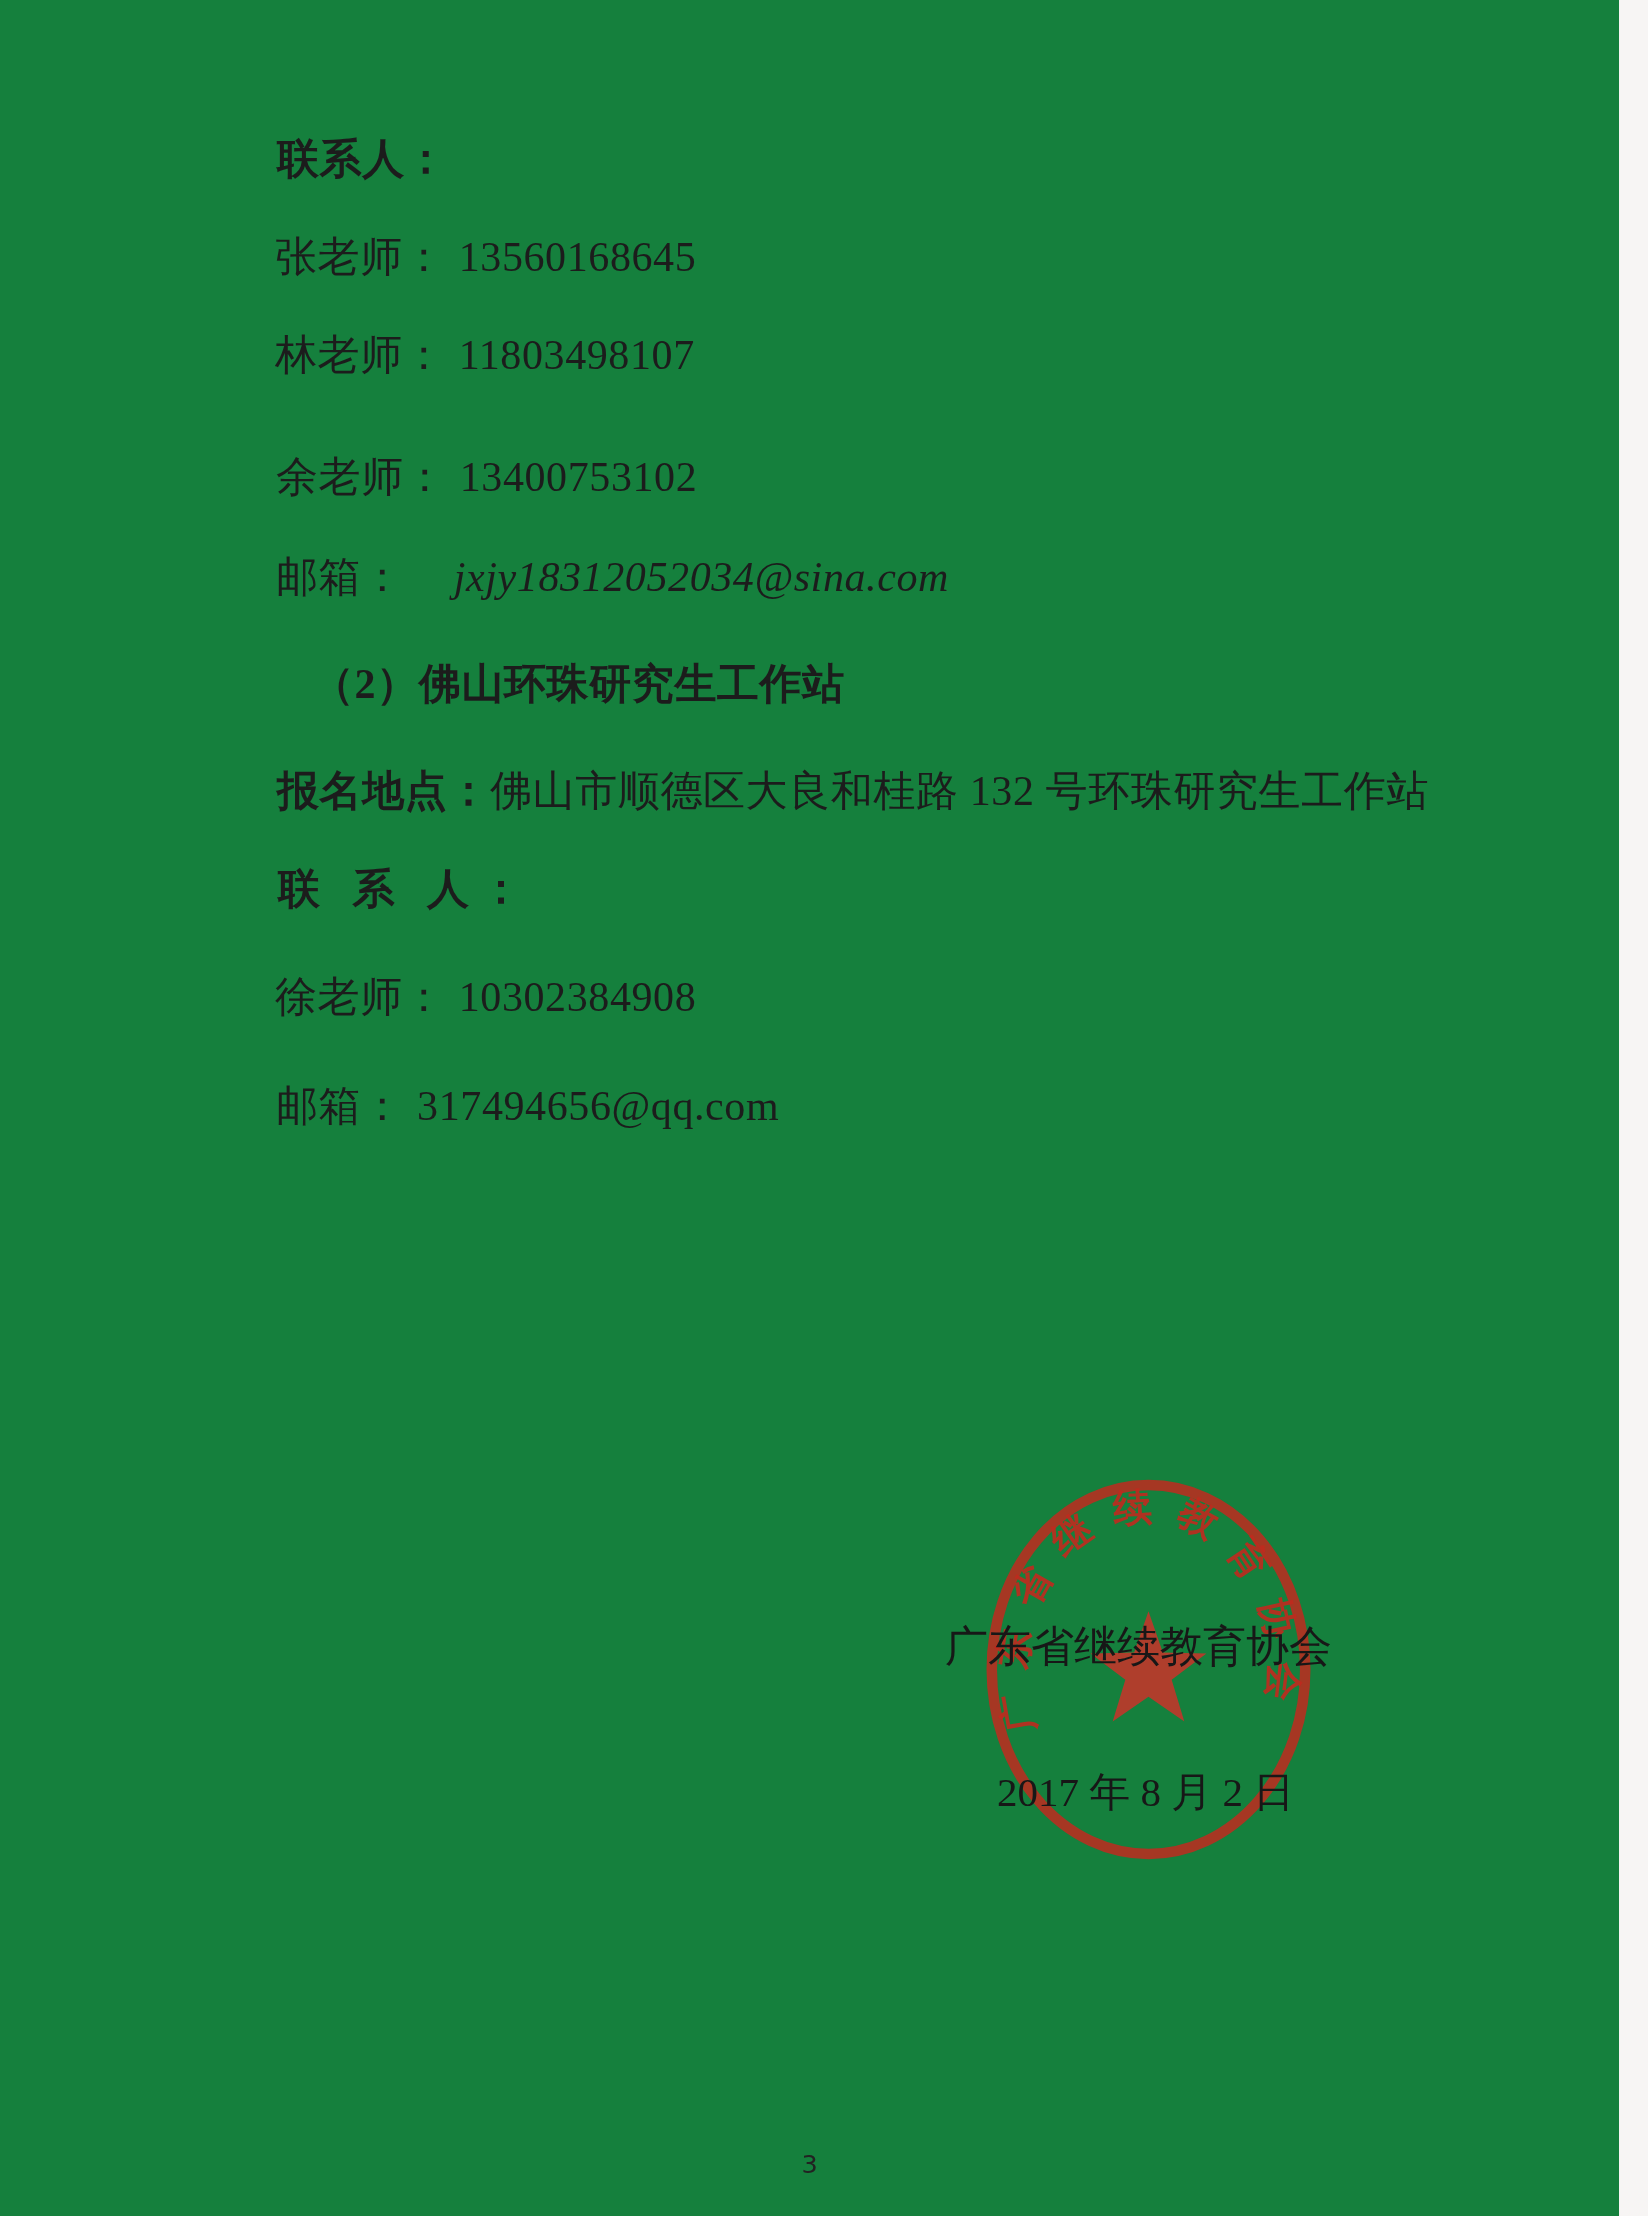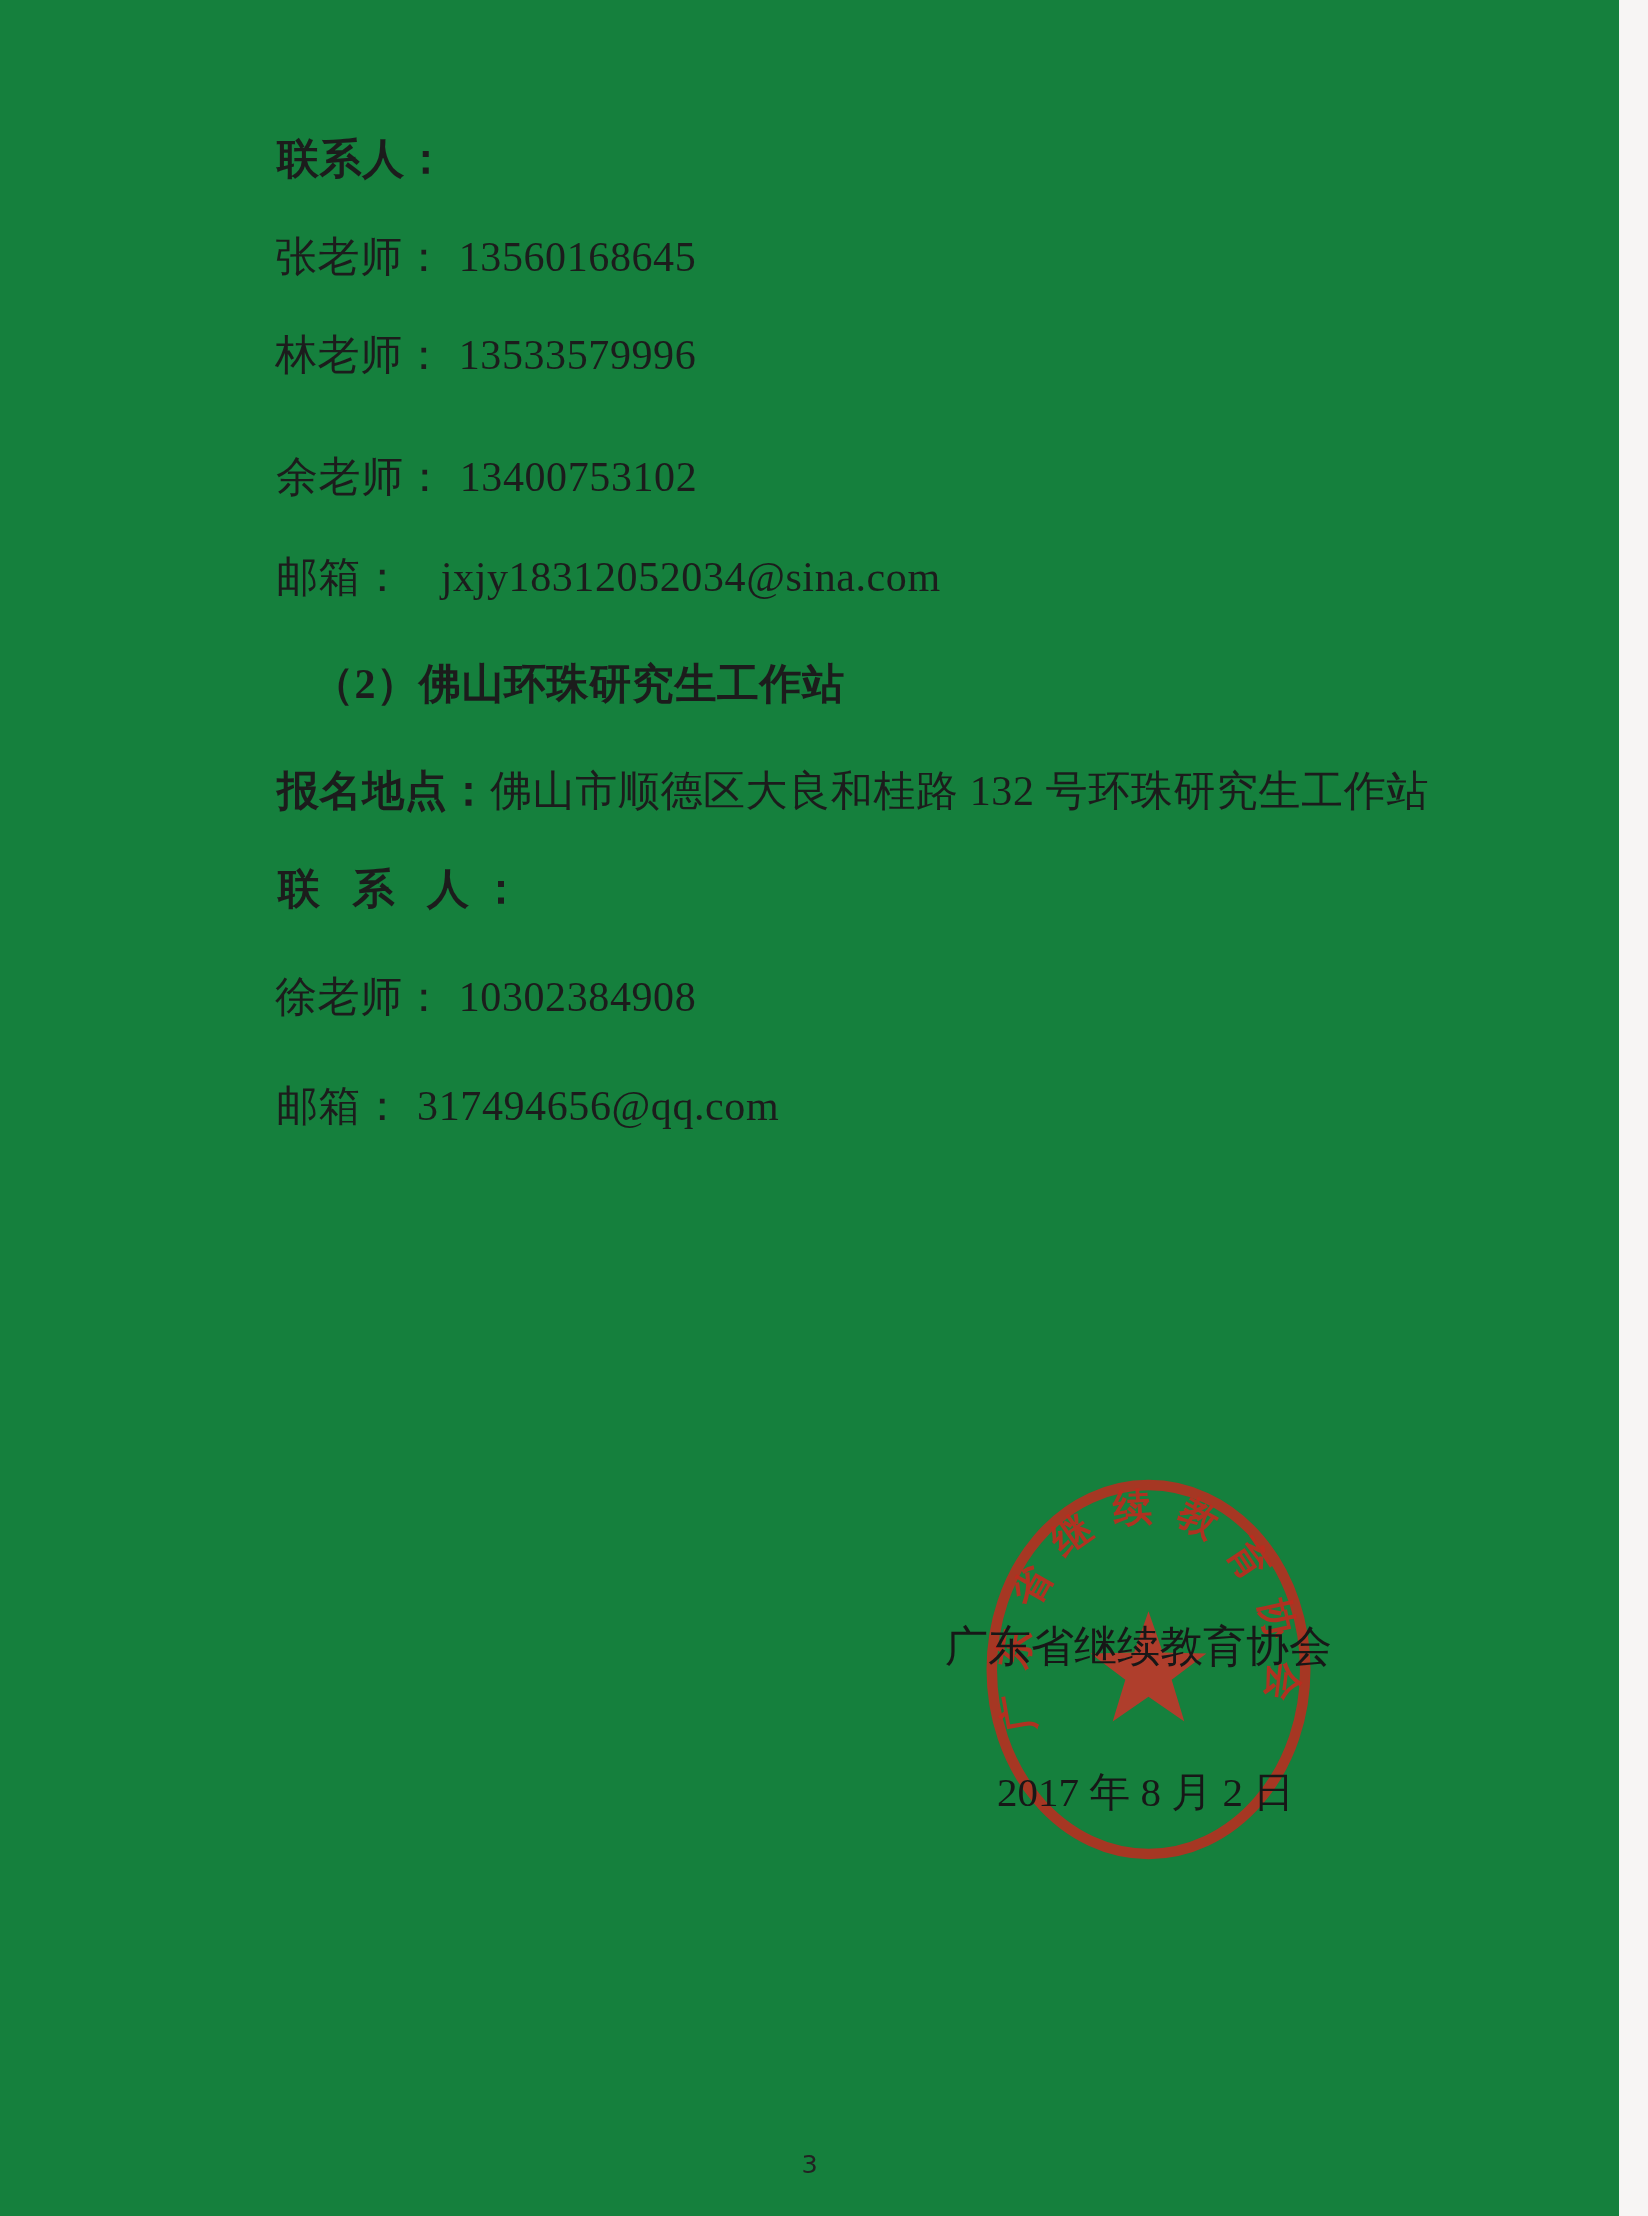--- a/index.html
+++ b/index.html
@@ -20,21 +20,21 @@
     margin:0;
     font-size:42px;
     line-height:49px;
     white-space:pre;
     color:#1c1c1c;
     letter-spacing:0.6px;
   }
   .bold{font-weight:bold;}
   .spread{letter-spacing:11px;}
   .val{margin-left:13.3px;}
-  .val-wide{margin-left:37px;}
+  .val-wide{margin-left:50px;font-style:italic;}
   .seal{
     position:absolute;
     left:981px;top:1474px;
     width:335px;height:391px;
   }
   .org-name{
     position:absolute;
     left:945px;top:1622px;
     margin:0;
     font-size:43px;
@@ -65,21 +65,21 @@
 </style>
 </head>
 <body>
 
 <div class="page">
 
   <p class="line bold" style="left:277px;top:135px">联系人：</p>
 
   <p class="line" style="left:275px;top:233px"><span>张老师：</span><span class="val">13560168645</span></p>
 
-  <p class="line" style="left:275px;top:331px"><span>林老师：</span><span class="val">13533579996</span></p>
+  <p class="line" style="left:275px;top:331px"><span>林老师：</span><span class="val">11803498107</span></p>
 
   <p class="line" style="left:276px;top:453px"><span>余老师：</span><span class="val">13400753102</span></p>
 
   <p class="line" style="left:276px;top:553px"><span>邮箱：</span><span class="val val-wide">jxjy18312052034@sina.com</span></p>
 
   <p class="line bold" style="left:312px;top:660px">（2）佛山环珠研究生工作站</p>
 
   <p class="line" style="left:277px;top:767px"><span class="bold">报名地点：</span><span>佛山市顺德区大良和桂路 132 号环珠研究生工作站</span></p>
 
   <p class="line bold spread" style="left:278px;top:865px">联 系 人：</p>

